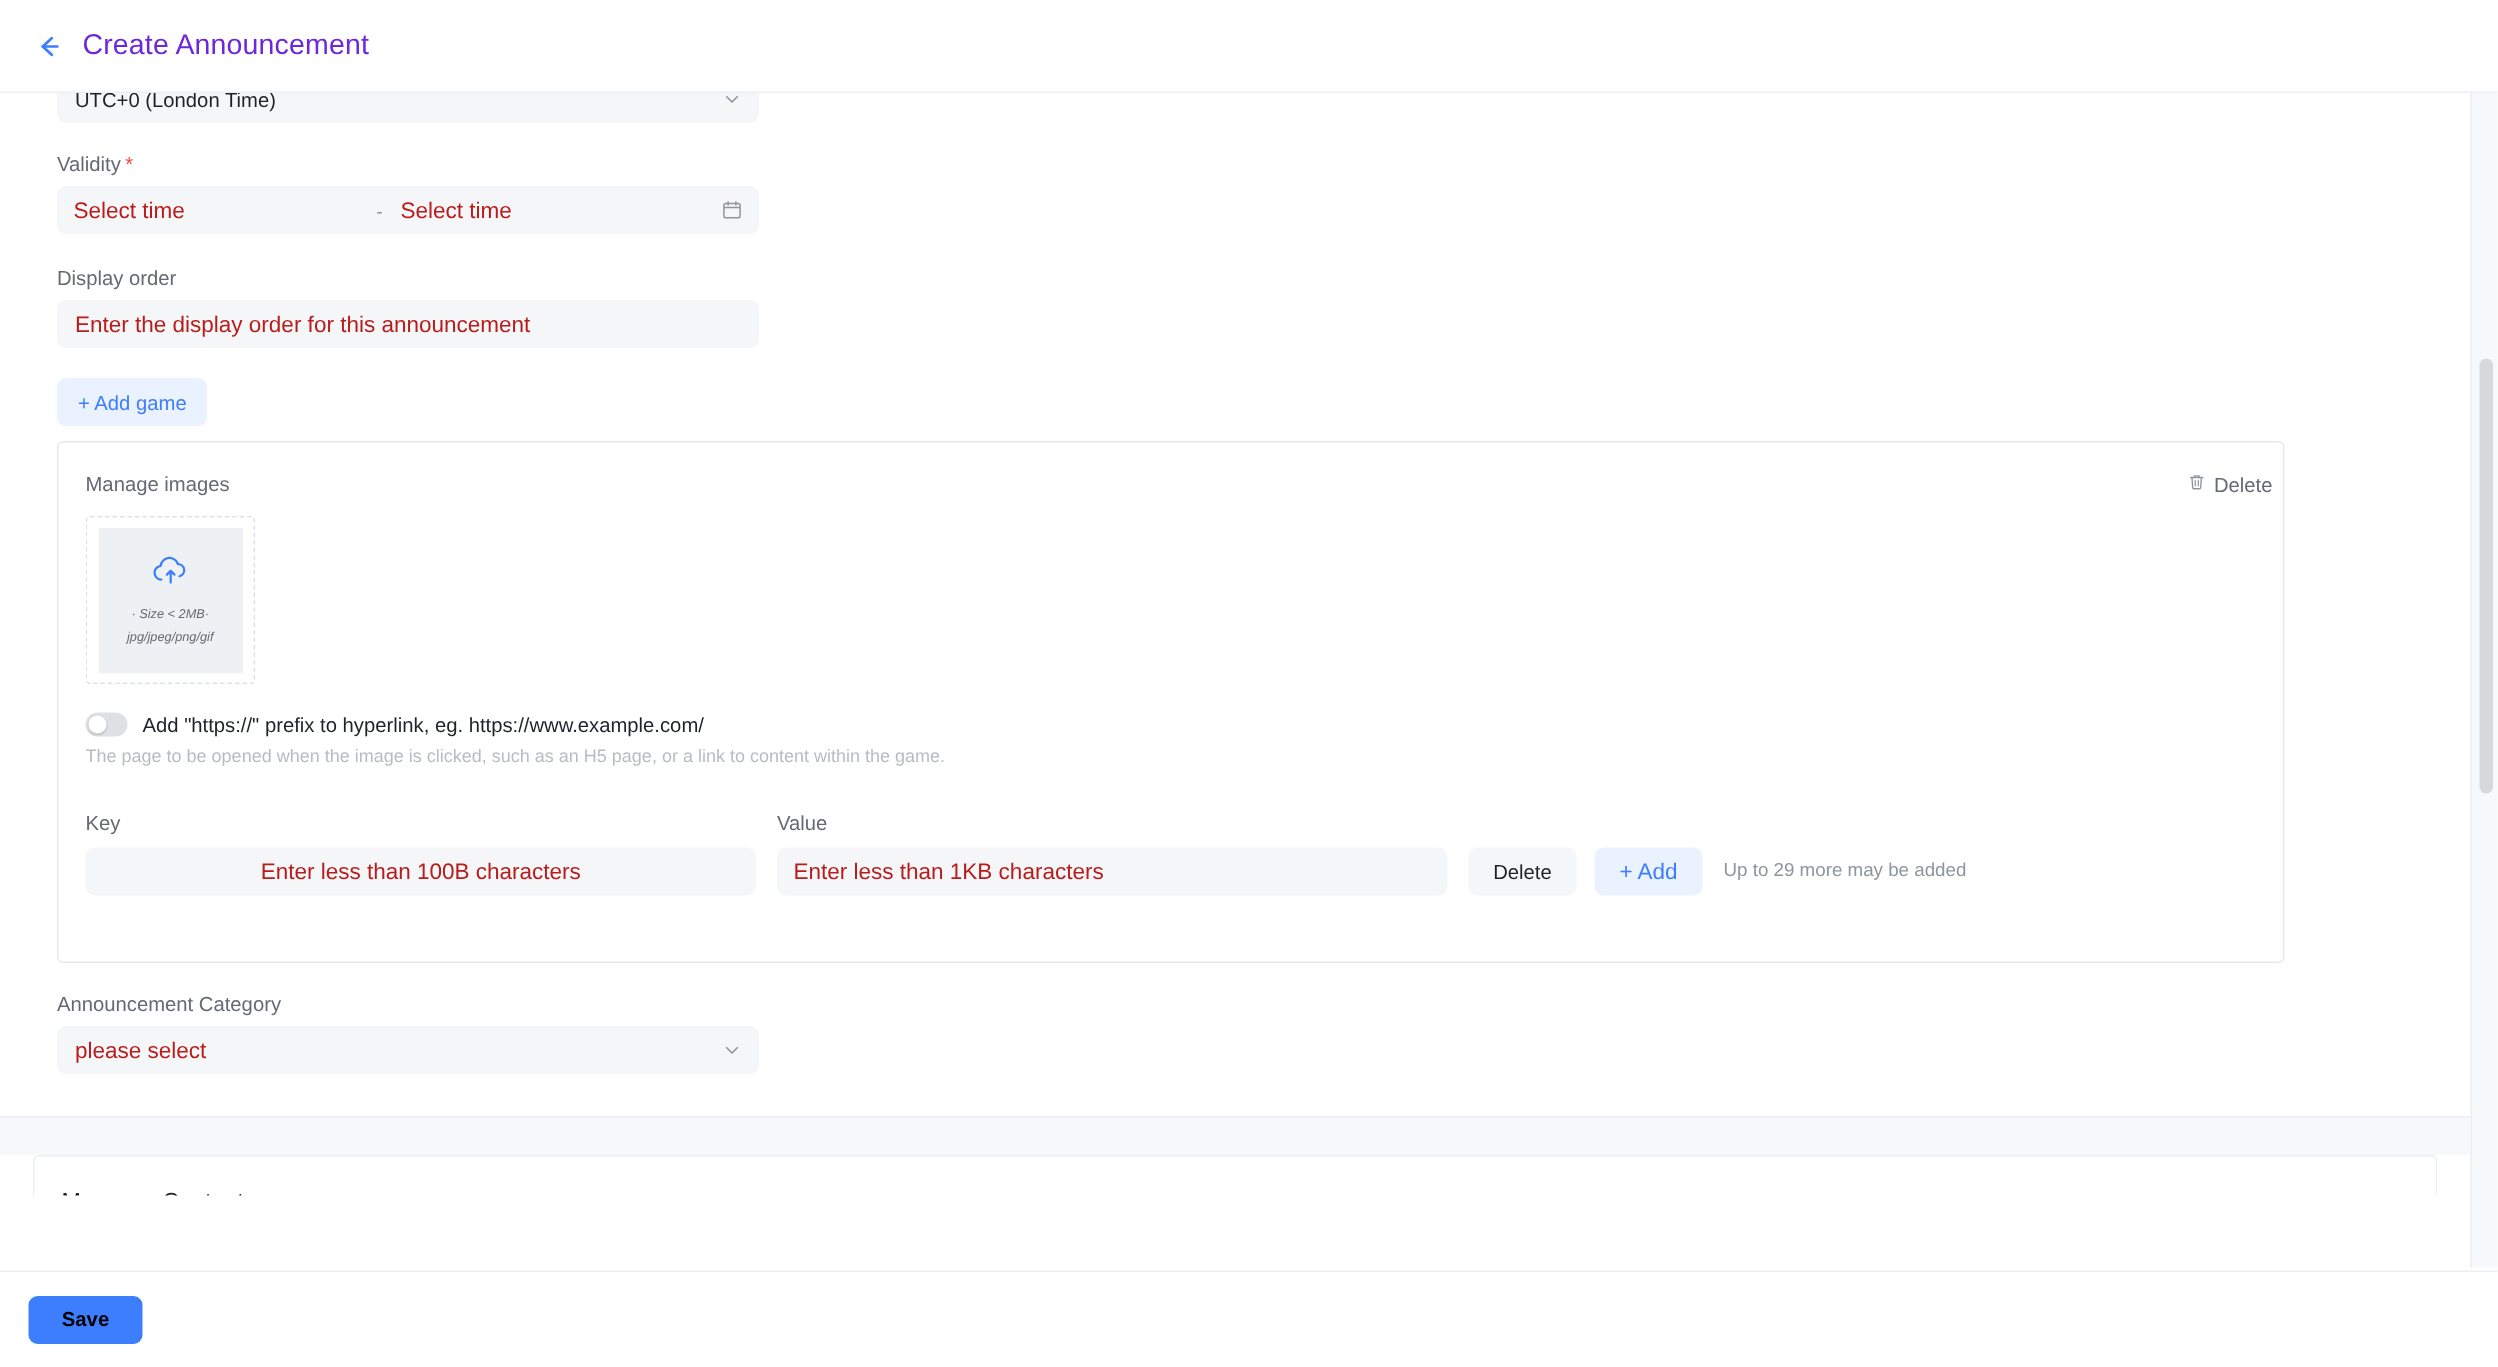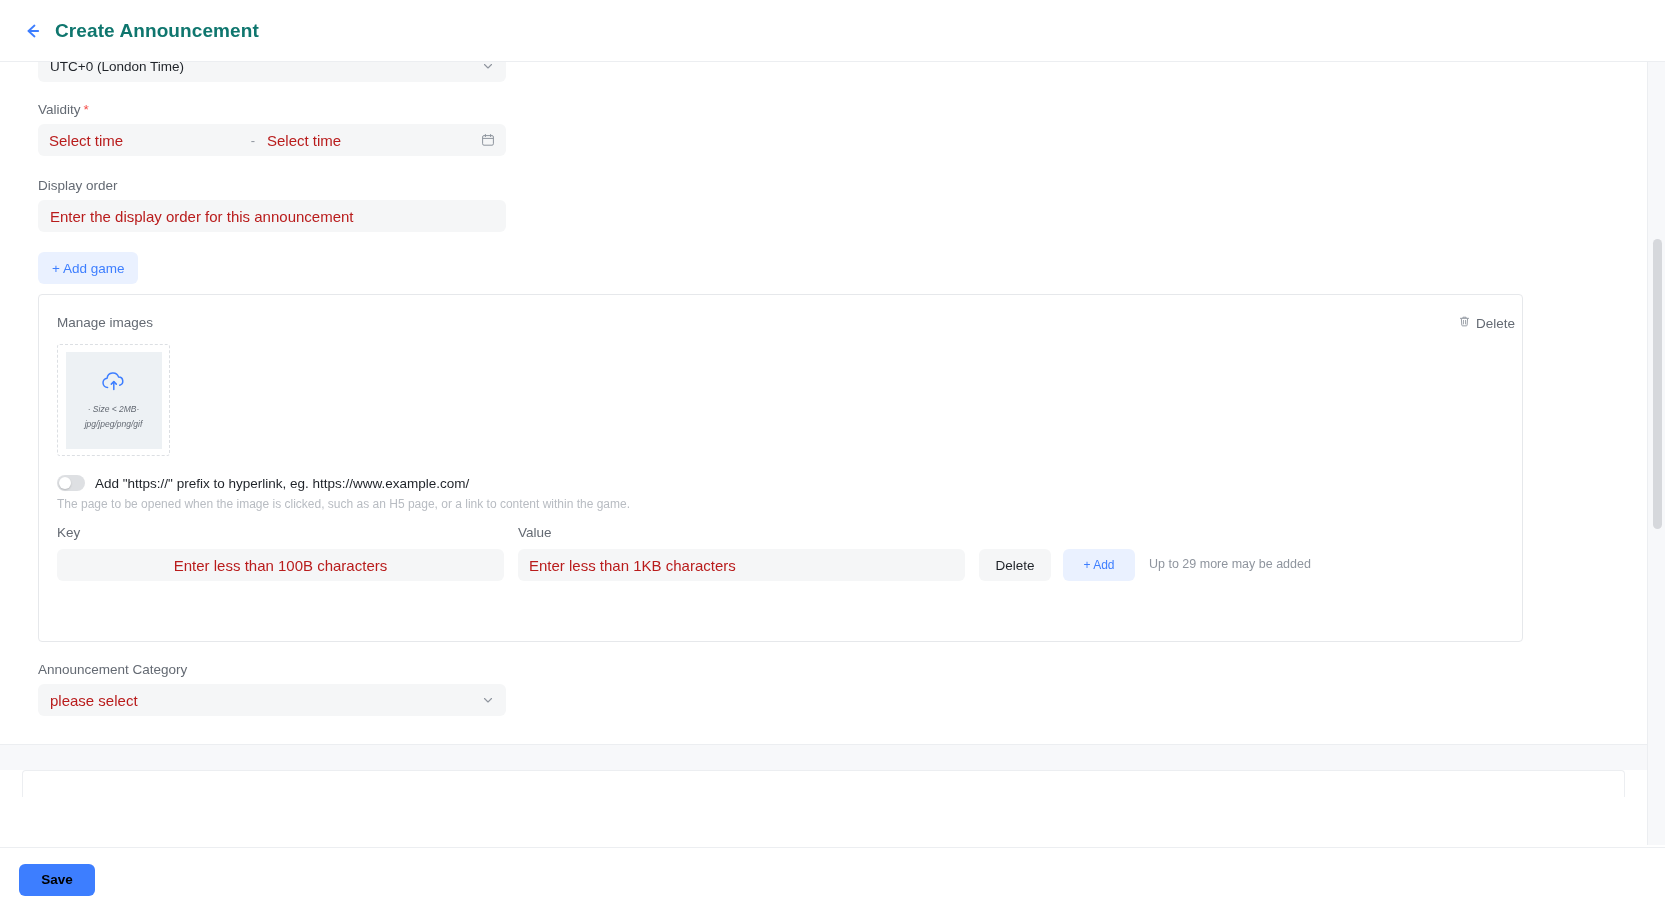--- a/index.html
+++ b/index.html
@@ -34,23 +34,23 @@
   }
   .back-arrow {
     width: 26px; height: 26px;
     display: flex; align-items: center; justify-content: center;
     cursor: pointer;
     color: #3d7eff;
   }
   .page-title {
     margin-left: 10px;
     font-size: 19px;
-    font-weight: 700;
+    font-weight: 400;
     letter-spacing: .1px;
-    color: #0f766e;
+    color: #6d28d9;
   }
 
   
   .body-scroll {
     position: absolute;
     left: 0; top: 62px;
     width: 1647px;
     height: 735px;
     background: #ffffff;
     overflow: hidden;
@@ -223,21 +223,21 @@
     padding: 0 11px;
     cursor: text;
   }
   .help-text {
     margin-top: 6px;
     font-size: 12px;
     color: #b8bcc2;
   }
 
   .kv-grid {
-    margin-top: 14px;
+    margin-top: 30px;
     position: relative;
     height: 64px;
   }
   .kv-key-label { position: absolute; left: 0; top: 0; }
   .kv-val-label { position: absolute; left: 461px; top: 0; }
   .kv-key-input {
     position: absolute; left: 0; top: 24px;
     width: 447px; height: 32px;
     background: #f5f6f7; border-radius: 6px;
     display: flex; align-items: center; padding: 0 11px; cursor: text; justify-content: center;
@@ -258,21 +258,21 @@
     color: #1f2329;
     cursor: pointer;
     font-family: "Liberation Sans", sans-serif;
   }
   .kv-add-btn {
     position: absolute; left: 1006px; top: 24px;
     width: 72px; height: 32px;
     background: #eaf1ff;
     border: none;
     border-radius: 6px;
-    font-size: 12px;
+    font-size: 15px;
     color: #3d7eff;
     cursor: pointer;
     font-family: "Liberation Sans", sans-serif;
   }
   .kv-note {
     position: absolute; left: 1092px; top: 32px;
     font-size: 12.5px;
     color: #8f959e;
   }
 

